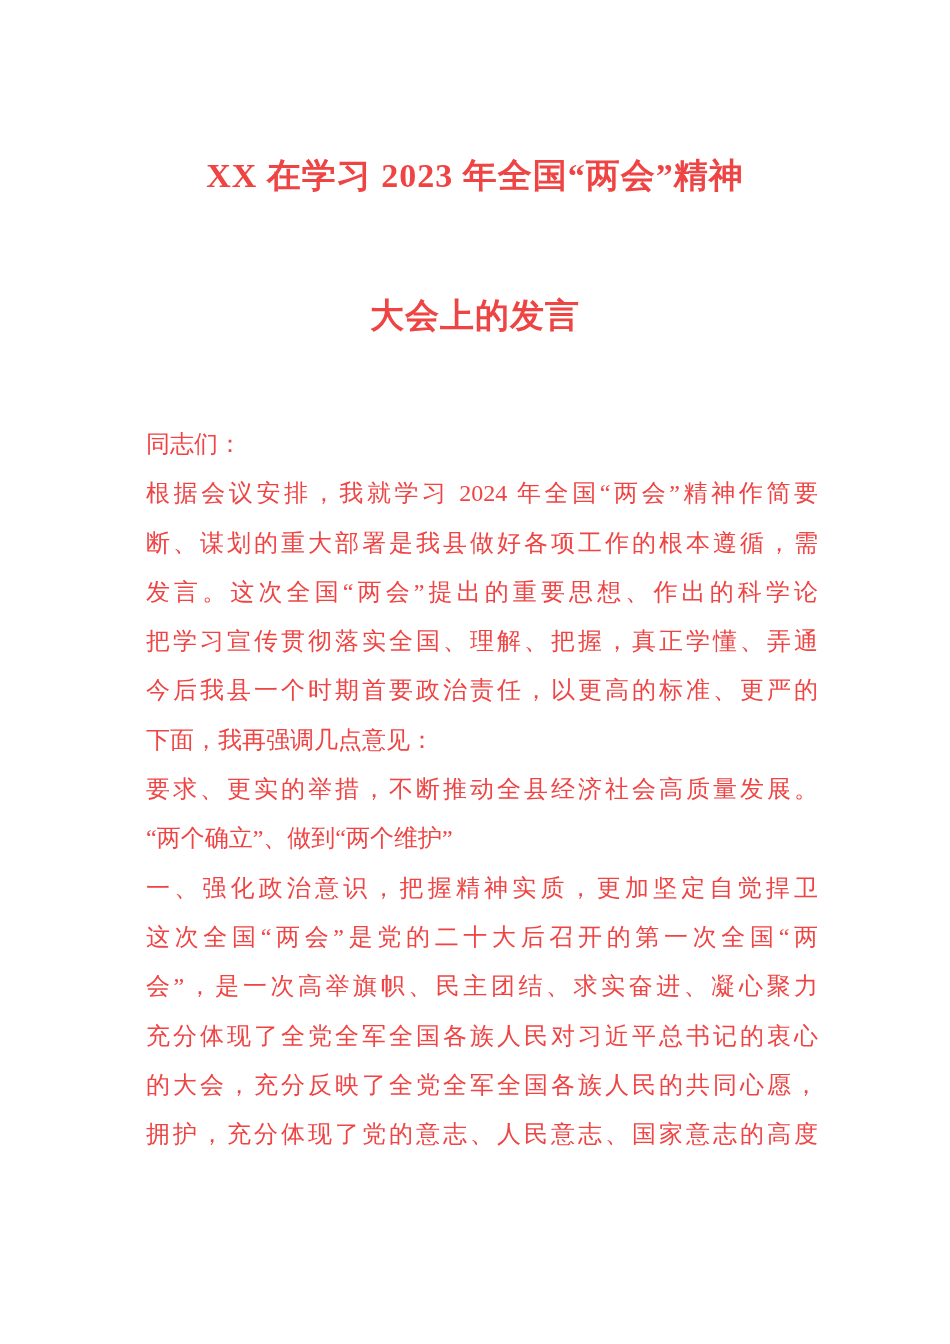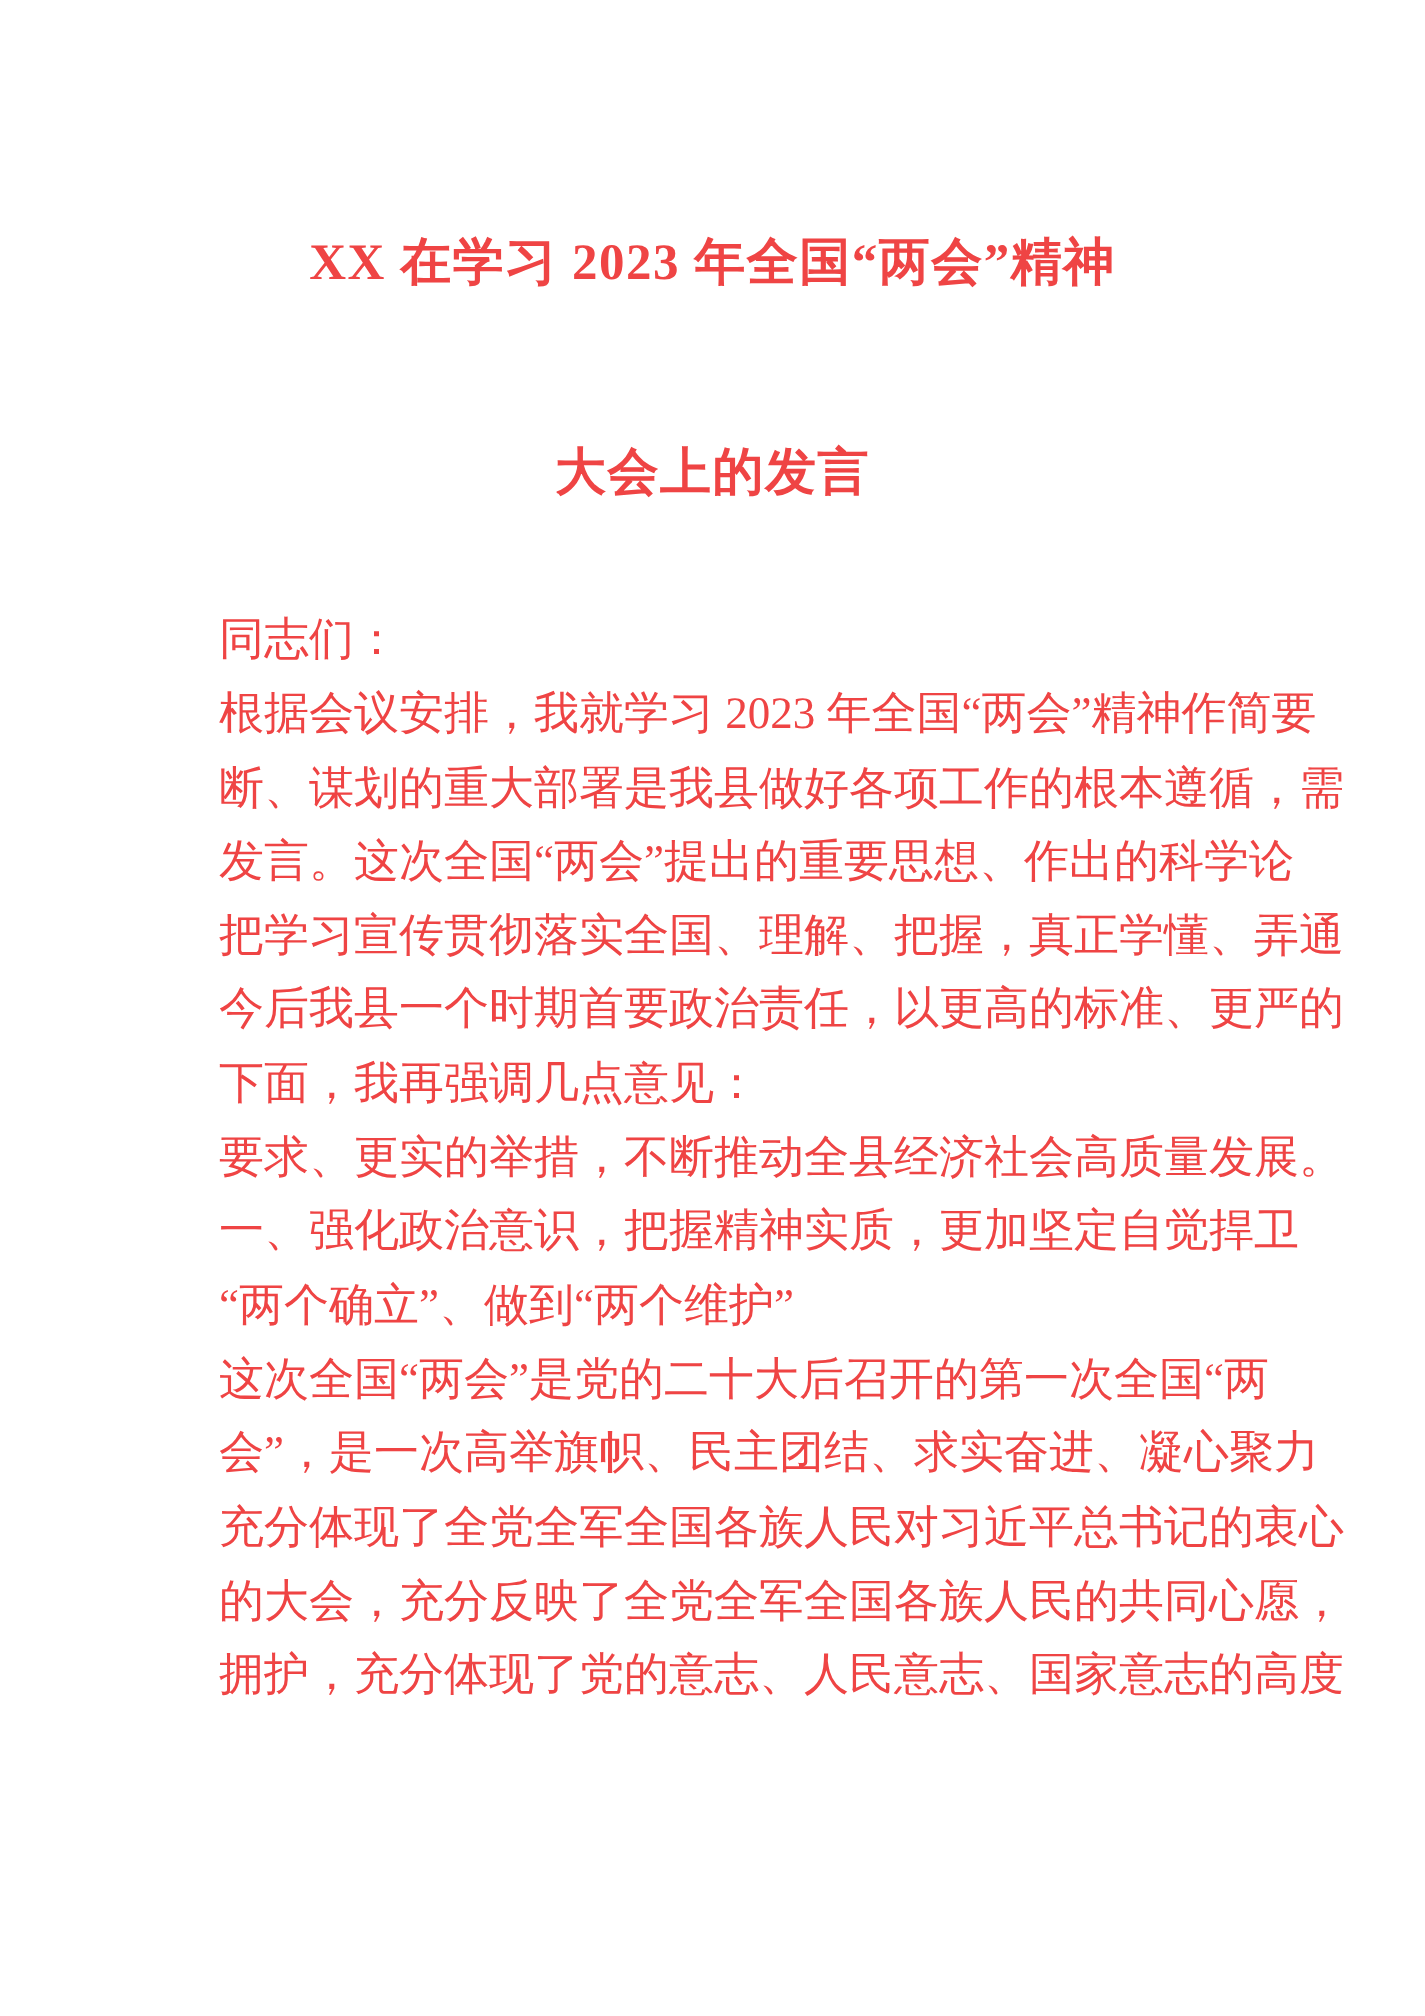--- a/index.html
+++ b/index.html
@@ -24,24 +24,24 @@
     font-size: 34px;
     font-weight: bold;
     line-height: 36px;
     letter-spacing: 1px;
     white-space: nowrap;
   }
   .doc-title.l1 { top: 158px; }
   .doc-title.l2 { top: 298px; }
   .doc-body {
     position: absolute;
-    top: 402px;
+    top: 420px;
     left: 146px;
     width: 672px;
-    font-size: 30px;
+    font-size: 24px;
     line-height: 49.3px;
   }
   .line {
     text-align: justify;
     white-space: nowrap;
   }
   .line.stretch {
     text-align-last: justify;
     -moz-text-align-last: justify;
   }
@@ -51,28 +51,28 @@
   }
 </style>
 </head>
 <body>
 
 <div class="page">
   <div class="doc-title l1">XX 在学习 2023 年全国“两会”精神</div>
   <div class="doc-title l2">大会上的发言</div>
   <div class="doc-body">
       <div class="line plain">同志们：</div>
-      <div class="line stretch">根据会议安排，我就学习 2023 年全国“两会”精神作简要</div>
+      <div class="line stretch">根据会议安排，我就学习 2024 年全国“两会”精神作简要</div>
       <div class="line stretch">断、谋划的重大部署是我县做好各项工作的根本遵循，需</div>
       <div class="line stretch">发言。这次全国“两会”提出的重要思想、作出的科学论</div>
       <div class="line stretch">把学习宣传贯彻落实全国、理解、把握，真正学懂、弄通</div>
       <div class="line stretch">今后我县一个时期首要政治责任，以更高的标准、更严的</div>
       <div class="line plain">下面，我再强调几点意见：</div>
       <div class="line stretch">要求、更实的举措，不断推动全县经济社会高质量发展。</div>
+      <div class="line plain">“两个确立”、做到“两个维护”</div>
       <div class="line stretch">一、强化政治意识，把握精神实质，更加坚定自觉捍卫</div>
-      <div class="line plain">“两个确立”、做到“两个维护”</div>
       <div class="line stretch">这次全国“两会”是党的二十大后召开的第一次全国“两</div>
       <div class="line stretch">会”，是一次高举旗帜、民主团结、求实奋进、凝心聚力</div>
       <div class="line stretch">充分体现了全党全军全国各族人民对习近平总书记的衷心</div>
       <div class="line stretch">的大会，充分反映了全党全军全国各族人民的共同心愿，</div>
       <div class="line stretch">拥护，充分体现了党的意志、人民意志、国家意志的高度</div>
     </div>
 </div>
 
 </body></html>

